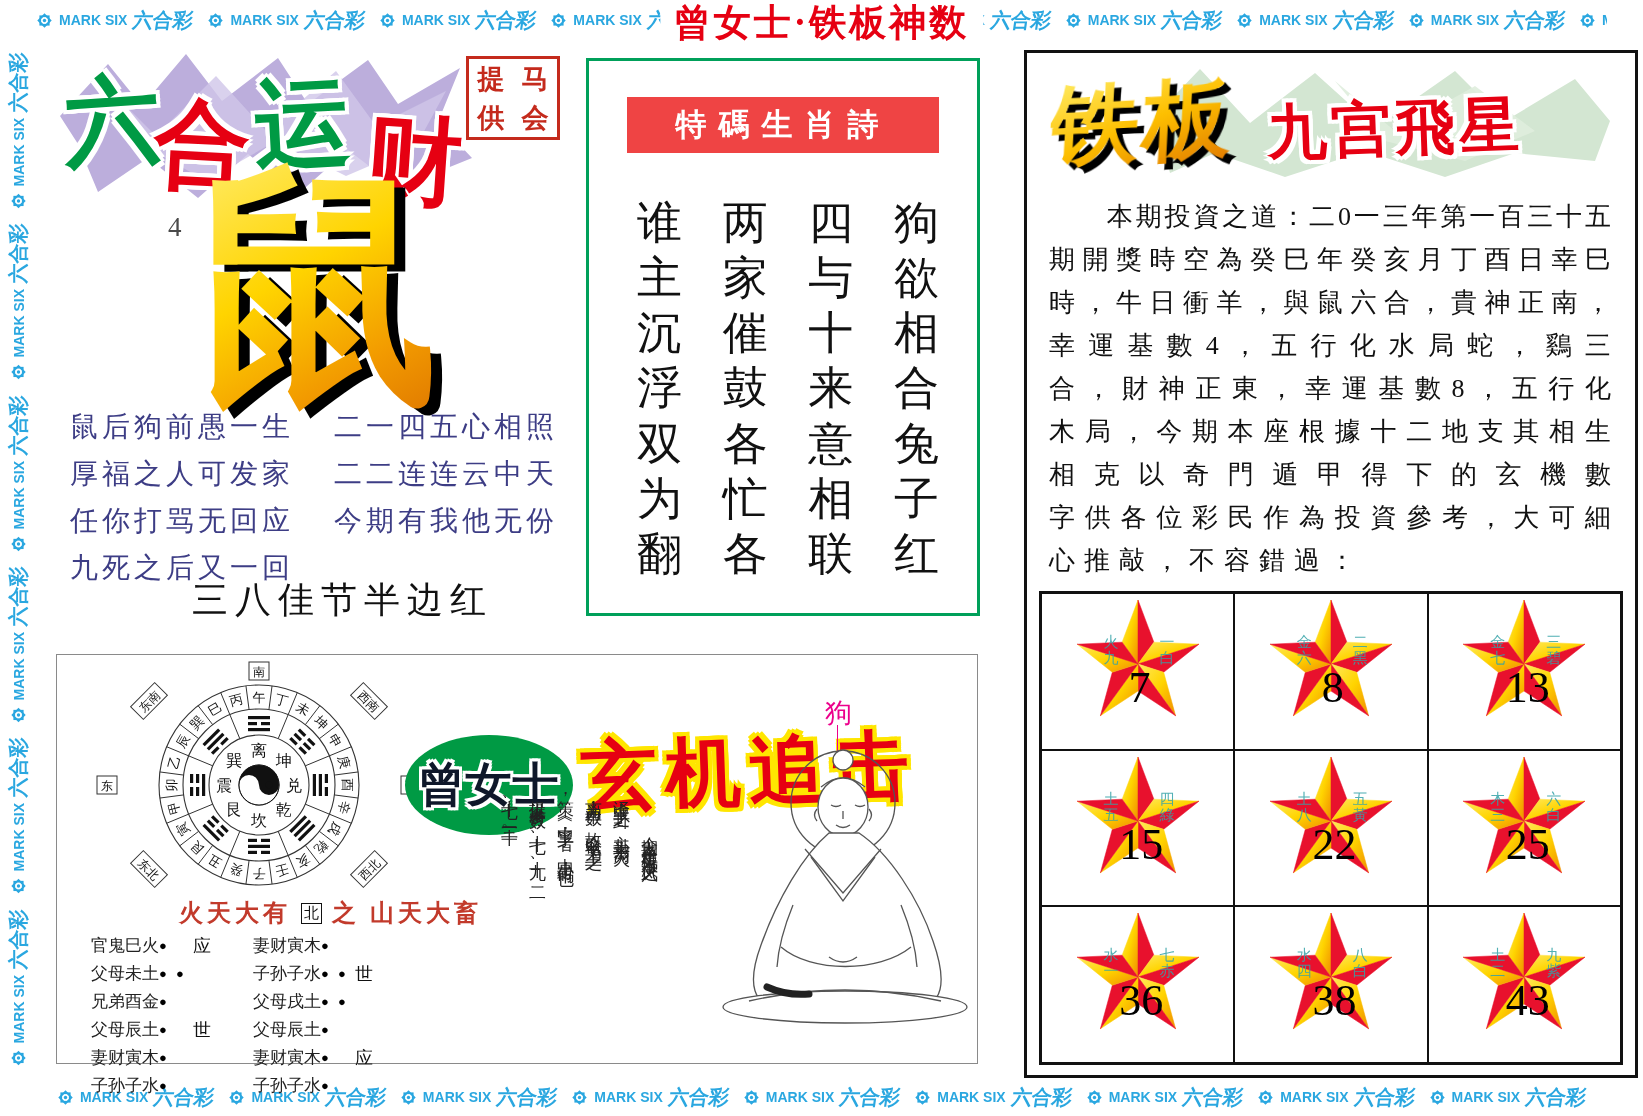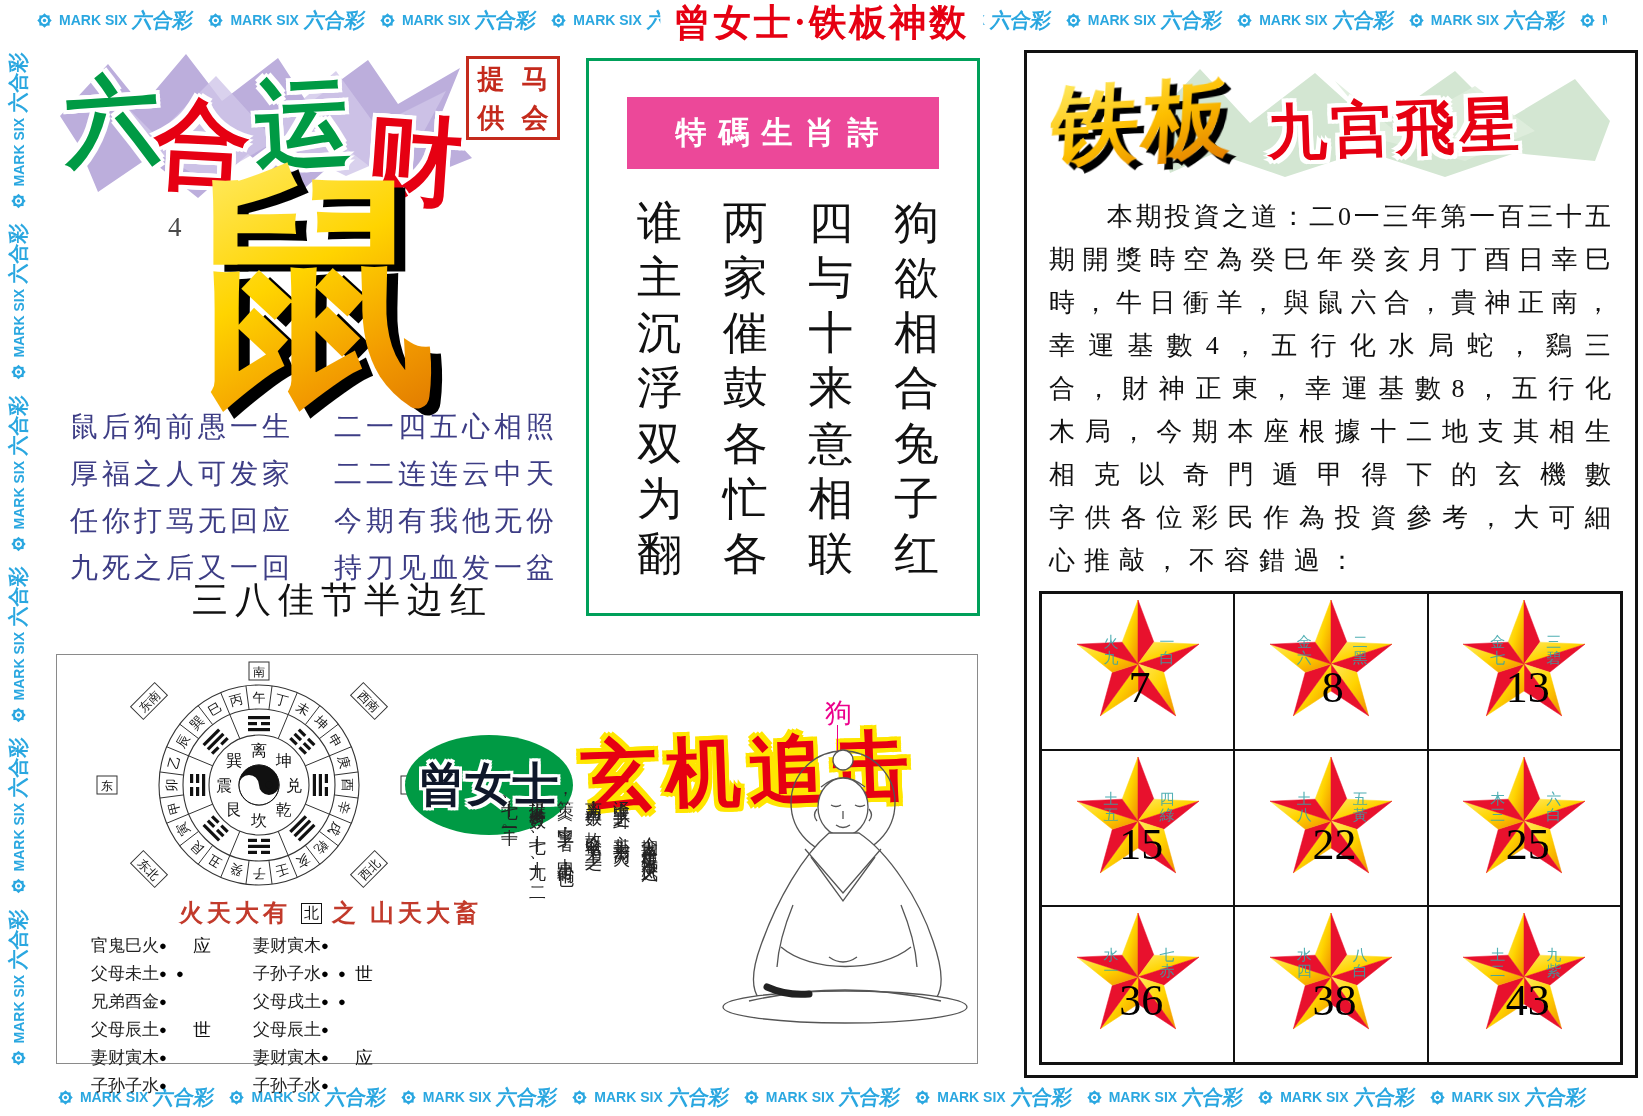--- a/index.html
+++ b/index.html
@@ -35,21 +35,21 @@
     background:linear-gradient(150deg,#ffe95e 5%,#ffd400 40%,#f29a00 70%,#dd7300 95%);
     -webkit-background-clip:text;background-clip:text;color:transparent;
     filter:drop-shadow(11px 7px 0 #000);}
   .zodiac-num{left:168px;top:212px;font-size:27px;color:#4a4a4a;}
   .poems{left:70px;top:408px;width:500px;display:flex;gap:40px;color:#3D3D85;font-size:28px;}
   .poems .pcol{display:flex;flex-direction:column;gap:9px;letter-spacing:4px;white-space:nowrap;}
   .slogan{left:192px;top:576px;font-size:36px;letter-spacing:7px;color:#111;text-align:right;}
 
   
   .poem-box{left:586px;top:58px;width:388px;height:552px;border:3px solid #00A05A;background:#fff;}
-  .poem-header{position:absolute;left:38px;top:36px;width:312px;height:72px;background:#ec4899;color:#fff;
+  .poem-header{position:absolute;left:38px;top:36px;width:312px;height:56px;background:#ef4444;color:#fff;
     display:flex;align-items:center;justify-content:center;font-family:"Liberation Sans",sans-serif;
     font-weight:bold;font-size:31px;letter-spacing:12px;overflow:hidden;}
   .poem-cols{position:absolute;left:34px;top:140px;right:24px;bottom:36px;display:flex;justify-content:space-between;padding:0 14px;}
   .poem-col{display:flex;flex-direction:column;justify-content:space-between;font-size:45px;color:#111;line-height:1;}
 
   
   .iron-box{left:1024px;top:50px;width:608px;height:1022px;border:3px solid #111;background:#fff;}
   .iron-head{position:absolute;left:8px;top:8px;width:588px;height:130px;}
   .iron-gold{position:absolute;left:16px;top:2px;font-size:88px;font-weight:bold;transform:skewX(-6deg) rotate(-3deg);
     background:linear-gradient(160deg,#ffe95e 10%,#fdbf00 50%,#e27b00 90%);
@@ -409,21 +409,20 @@
       <div class="pcol">
         <div>鼠后狗前愚一生</div>
         <div>厚福之人可发家</div>
         <div>任你打骂无回应</div>
         <div>九死之后又一回</div>
       </div>
       <div class="pcol">
         <div>二一四五心相照</div>
         <div>二二连连云中天</div>
         <div>今期有我他无份</div>
-        <div>持刀见血发一盆</div>
       </div>
     </div>
   <div class="abs slogan">三八佳节半边红</div>
 
   <div class="abs poem-box">
     <div class="poem-header">特碼生肖詩</div>
     <div class="poem-cols" id="poem-cols">
         <div class="poem-col">
           <span>谁</span>
           <span>主</span>

